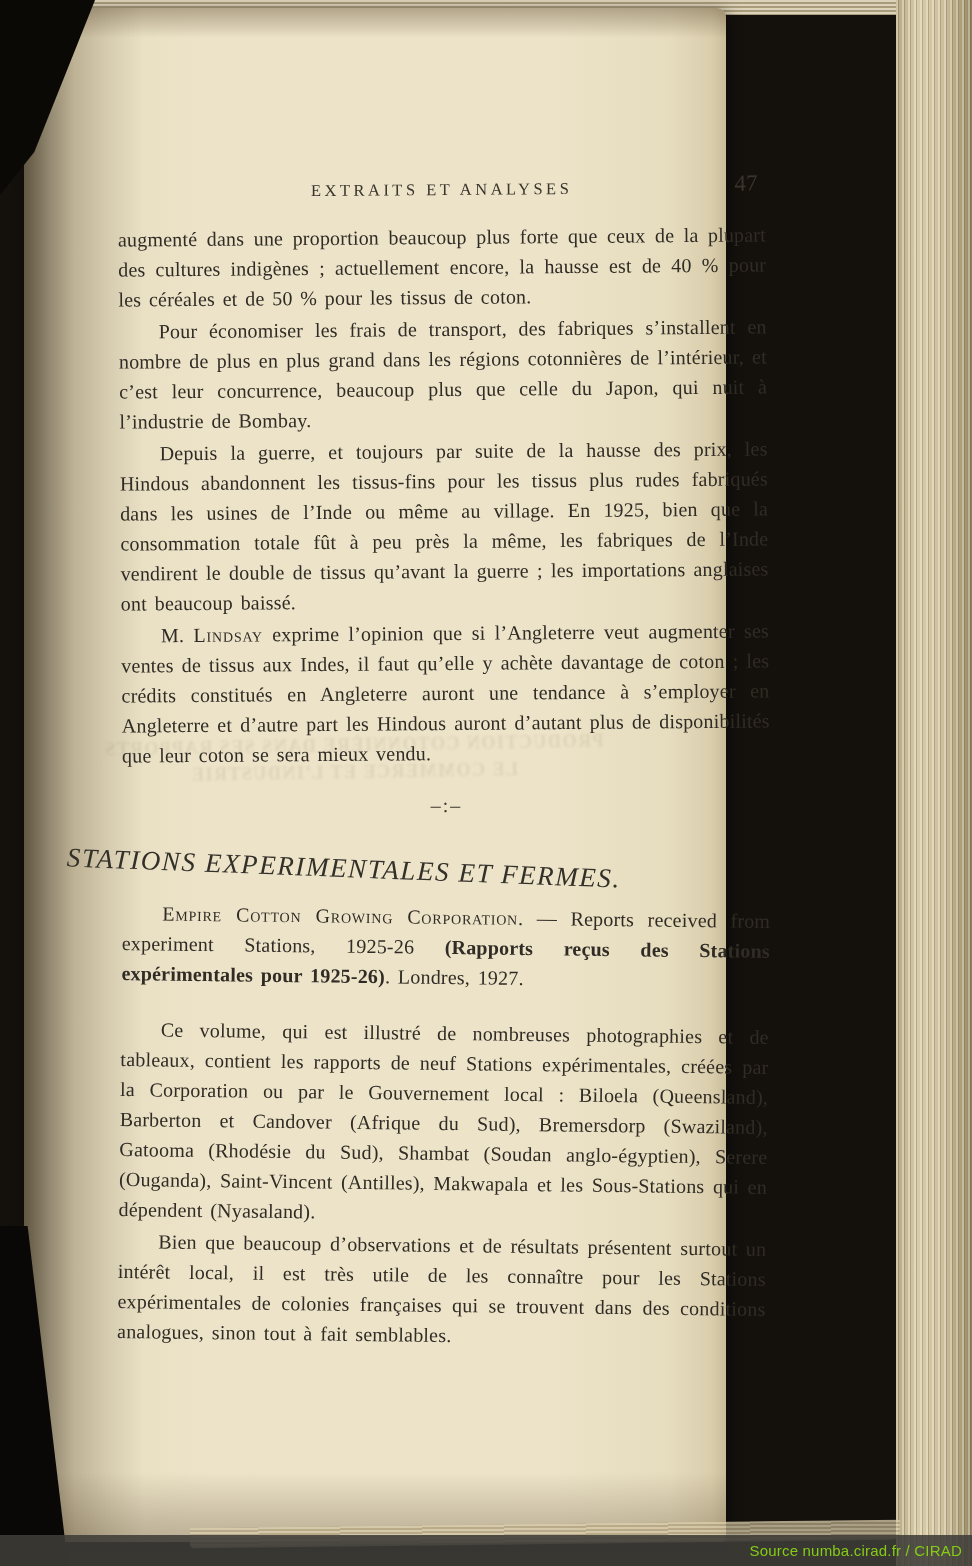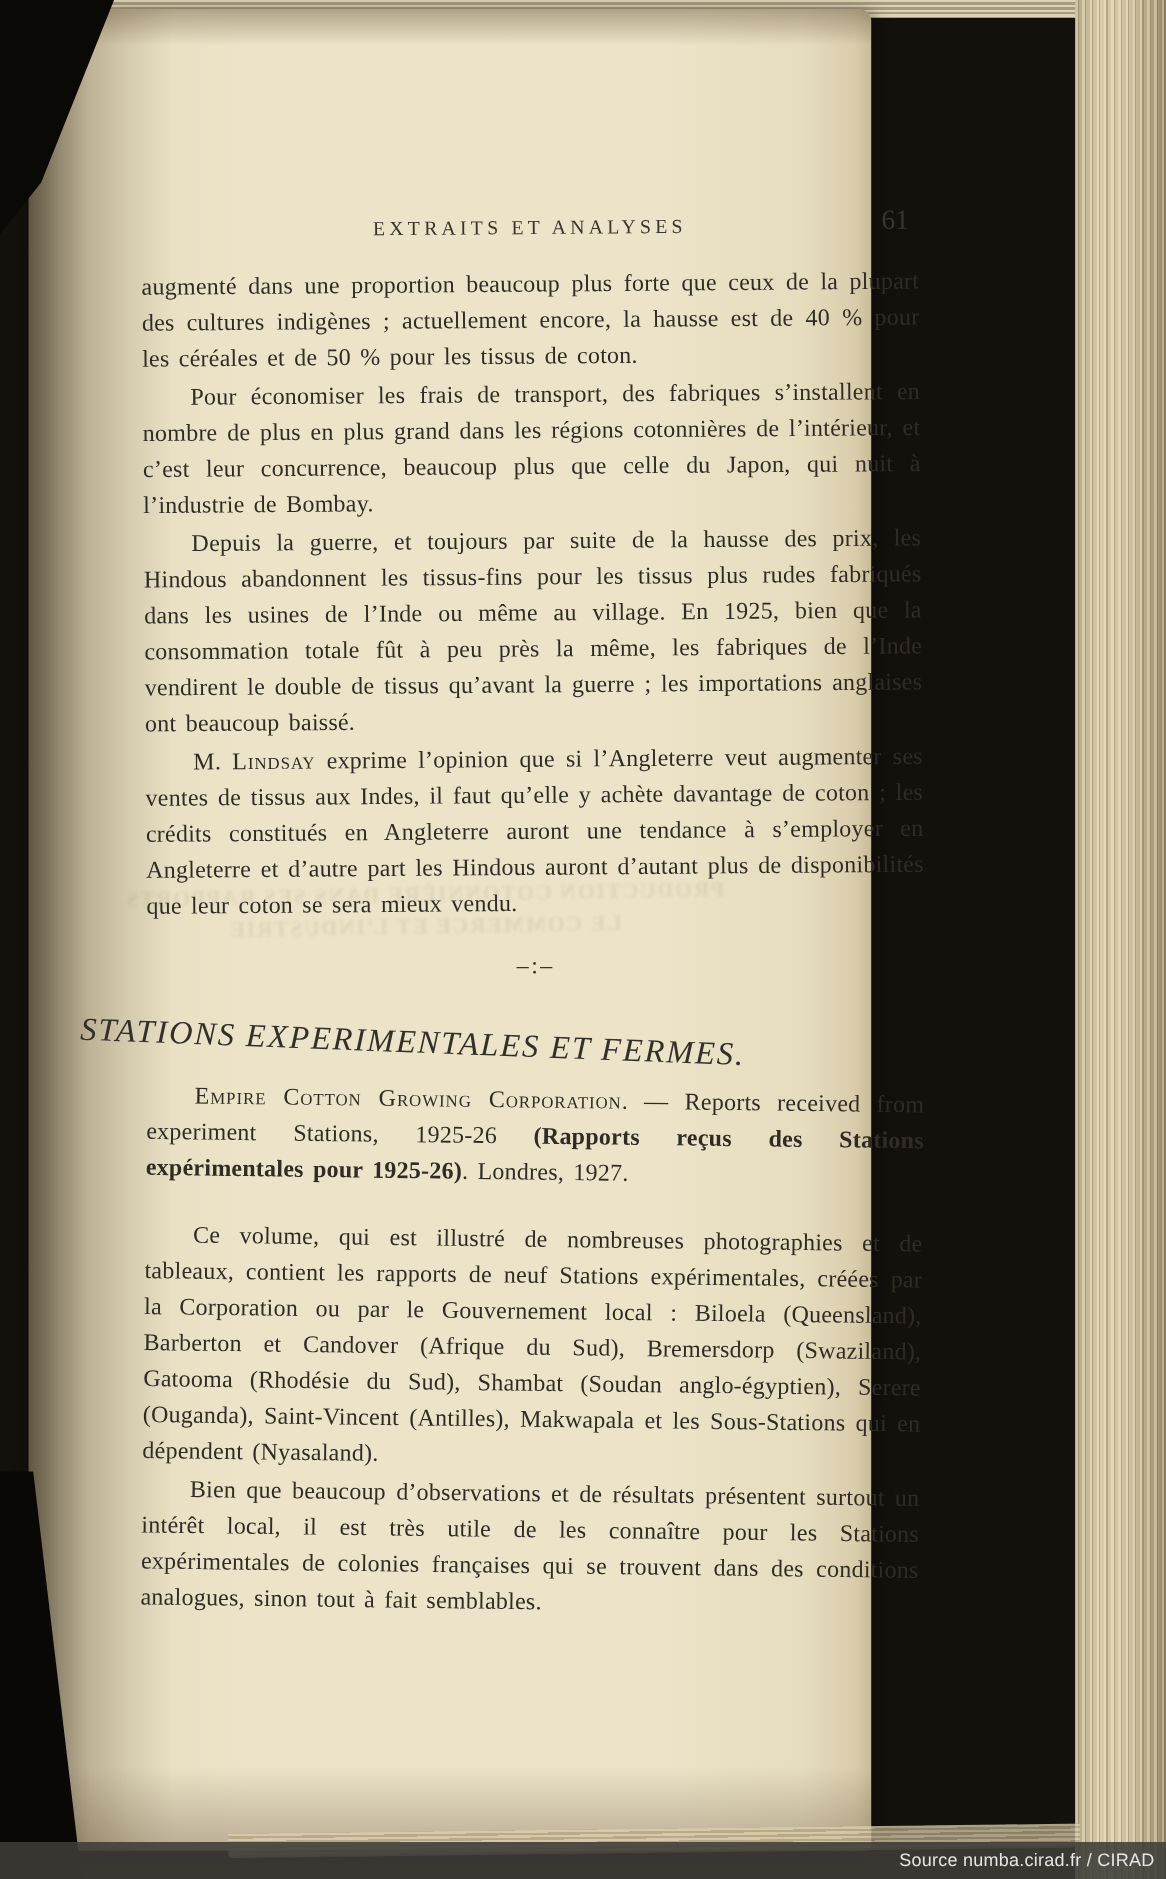--- a/index.html
+++ b/index.html
@@ -134,21 +134,21 @@
     letter-spacing:1.5px; line-height:27px; z-index:1;
   }
 
   
   .footer-bar {
     position:absolute; left:0; bottom:0; width:100%; height:31px;
     background:rgba(62,60,56,.88);
     display:flex; align-items:center; justify-content:flex-end;
     padding-right:10px; z-index:50;
     font-family:"Liberation Sans","DejaVu Sans",sans-serif;
-    font-size:15px; color:#e5e5e5; letter-spacing:.2px;
+    font-size:15px; color:#84cc16; letter-spacing:.2px;
   }
 </style>
 </head>
 <body>
 
 <div class="top-stack"></div>
 <div class="right-stack"></div>
 
 <div class="page">
   <div class="gutter-shadow"></div>
@@ -156,21 +156,21 @@
   <div class="bleed">
     <div>PRODUCTION COTONNIÈRE DANS SES RAPPORTS</div>
     <div>LE COMMERCE ET L’INDUSTRIE</div>
   </div>
 
   <div class="content">
 
     <div class="block-top">
       <div class="page-header">
         <span>EXTRAITS ET ANALYSES</span>
-        <span class="page-number">61</span>
+        <span class="page-number">47</span>
       </div>
 
       <p class="para continues">augmenté dans une proportion beaucoup plus forte que ceux de la plupart des cultures indigènes ; actuellement encore, la hausse est de 40 % pour les céréales et de 50 % pour les tissus de coton.</p>
       <p class="para">Pour économiser les frais de transport, des fabriques s’installent en nombre de plus en plus grand dans les régions cotonnières de l’intérieur, et c’est leur concurrence, beaucoup plus que celle du Japon, qui nuit à l’industrie de Bombay.</p>
       <p class="para">Depuis la guerre, et toujours par suite de la hausse des prix, les Hindous abandonnent les tissus-fins pour les tissus plus rudes fabriqués dans les usines de l’Inde ou même au village. En 1925, bien que la consommation totale fût à peu près la même, les fabriques de l’Inde vendirent le double de tissus qu’avant la guerre ; les importations anglaises ont beaucoup baissé.</p>
       <p class="para"><span>M. </span><span class="sc">Lindsay</span><span> exprime l’opinion que si l’Angleterre veut augmenter ses ventes de tissus aux Indes, il faut qu’elle y achète davantage de coton ; les crédits constitués en Angleterre auront une tendance à s’employer en Angleterre et d’autre part les Hindous auront d’autant plus de disponibilités que leur coton se sera mieux vendu.</span></p>
 
       <div class="sep">–:–</div>
     </div>
 

